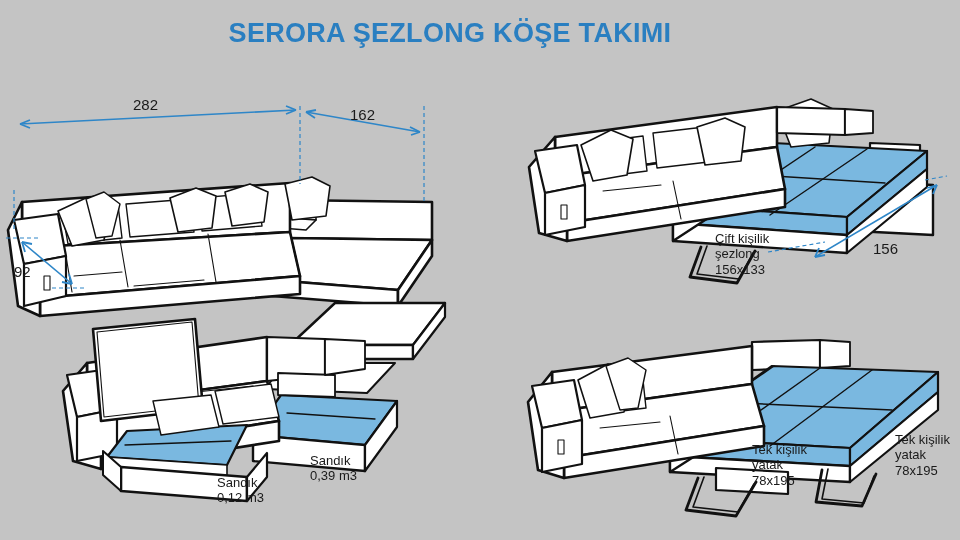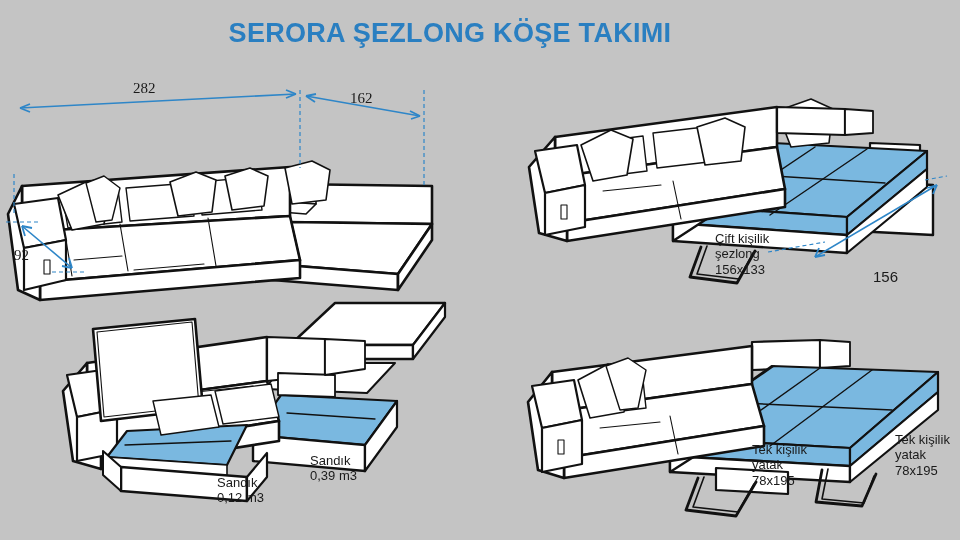--- a/index.html
+++ b/index.html
@@ -44,21 +44,21 @@
     white-space: nowrap;
   }
 </style>
 </head>
 <body>
 
 <div id="page">
 
   <div id="title">SERORA ŞEZLONG KÖŞE TAKIMI</div>
 
-  <div class="panel" style="left:0px; top:64px;font-family:Liberation Serif, serif;">
+  <div class="panel" style="left:0px; top:80px;">
     <svg width="460" height="230" viewBox="0 0 460 230">
       <g fill="#ffffff" stroke="#111111" stroke-width="1.1" stroke-linejoin="round" stroke-linecap="round">
 
         <path d="M288 120 L432 122 L432 160 L288 158 Z" stroke-width="2.6"></path>
         <path d="M288 158 L432 160 L398 210 L272 200 Z" stroke-width="2.6"></path>
         <path d="M272 200 L398 210 L398 226 L272 216 Z" stroke-width="2.6"></path>
         <path d="M398 210 L432 160 L432 176 L398 226 Z" stroke-width="2.6"></path>
 
         <path d="M288 120 L316 122 L316 140 L288 138 Z" stroke-width="1.6"></path>
         <path d="M288 138 L316 140 L306 150 L281 148 Z" stroke-width="1.6"></path>
@@ -178,21 +178,21 @@
         <path d="M300 172 L310 170 M300 172 L304 163" stroke-width="1.8"></path>
         <path d="M422 100 L412 103 M422 100 L418 109" stroke-width="1.8"></path>
       </g>
     </svg>
 
     <div class="lbl" style="left:200px; top:146px;">
       <div>Çift kişilik</div>
       <div>şezlong</div>
       <b>156x133</b>
     </div>
-    <div class="dim" style="left:358px; top:155px;margin-top:28px;">156</div>
+    <div class="dim" style="left:358px; top:155px;">156</div>
   </div>
 
   <div class="panel" style="left:35px; top:285px;">
     <svg width="430" height="225" viewBox="0 0 430 225">
       <g fill="#ffffff" stroke="#111111" stroke-width="1.1" stroke-linejoin="round" stroke-linecap="round">
 
         <path d="M255 60 L300 18 L410 18 L378 60 Z" stroke-width="2.4"></path>
         <path d="M255 60 L378 60 L378 74 L255 74 Z" stroke-width="2.4"></path>
         <path d="M378 60 L410 18 L410 32 L378 74 Z" stroke-width="2.2"></path>
         <path d="M250 78 L360 78 L332 108 L230 104 Z" stroke-width="2.0"></path>

